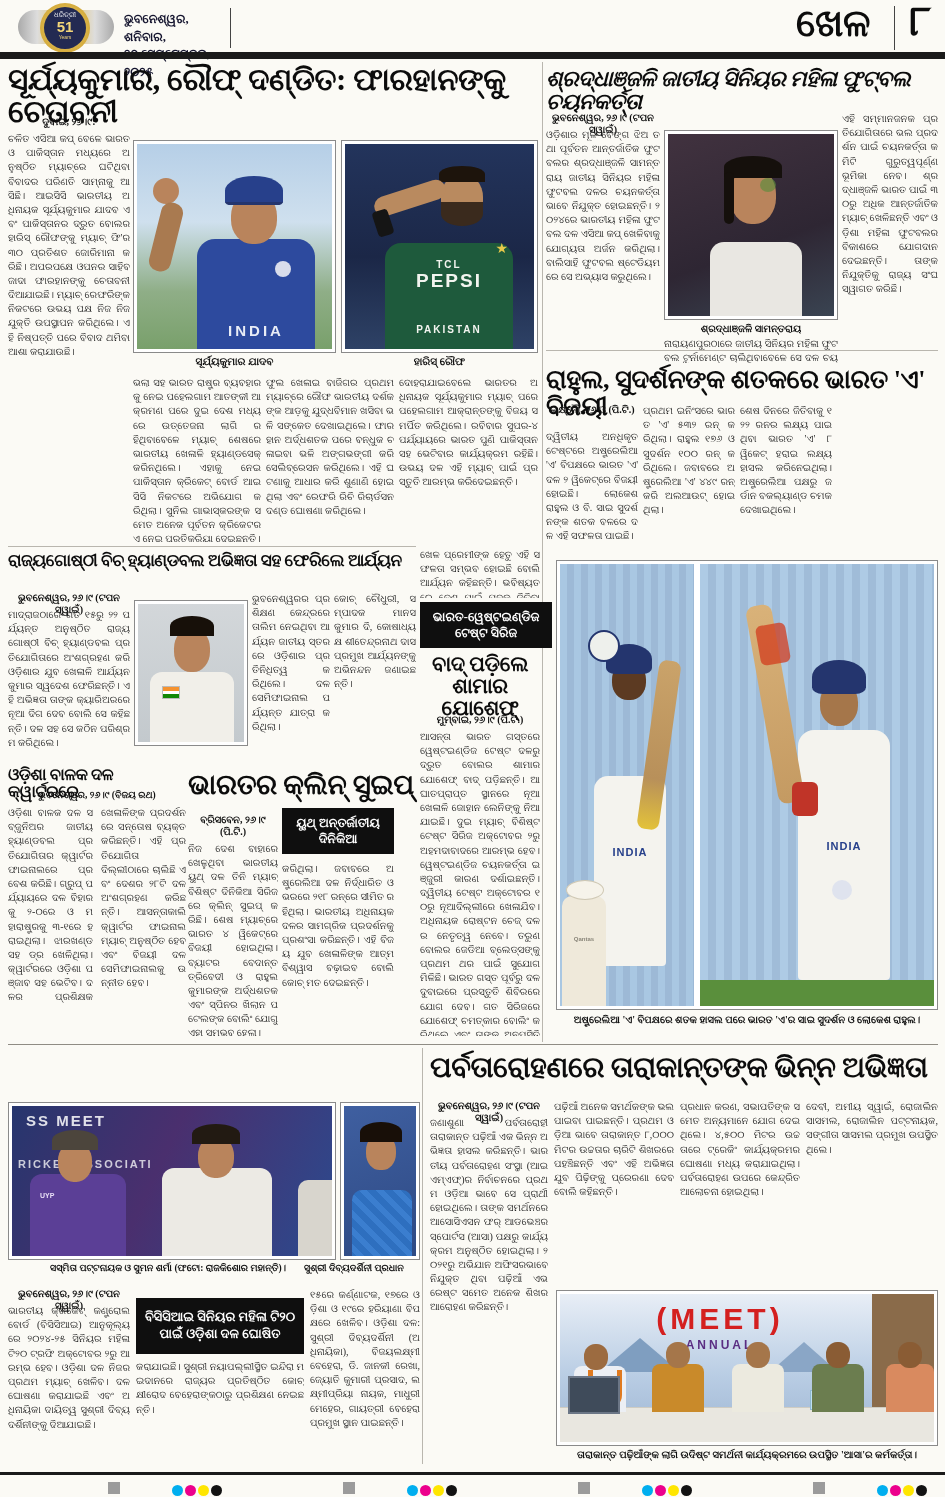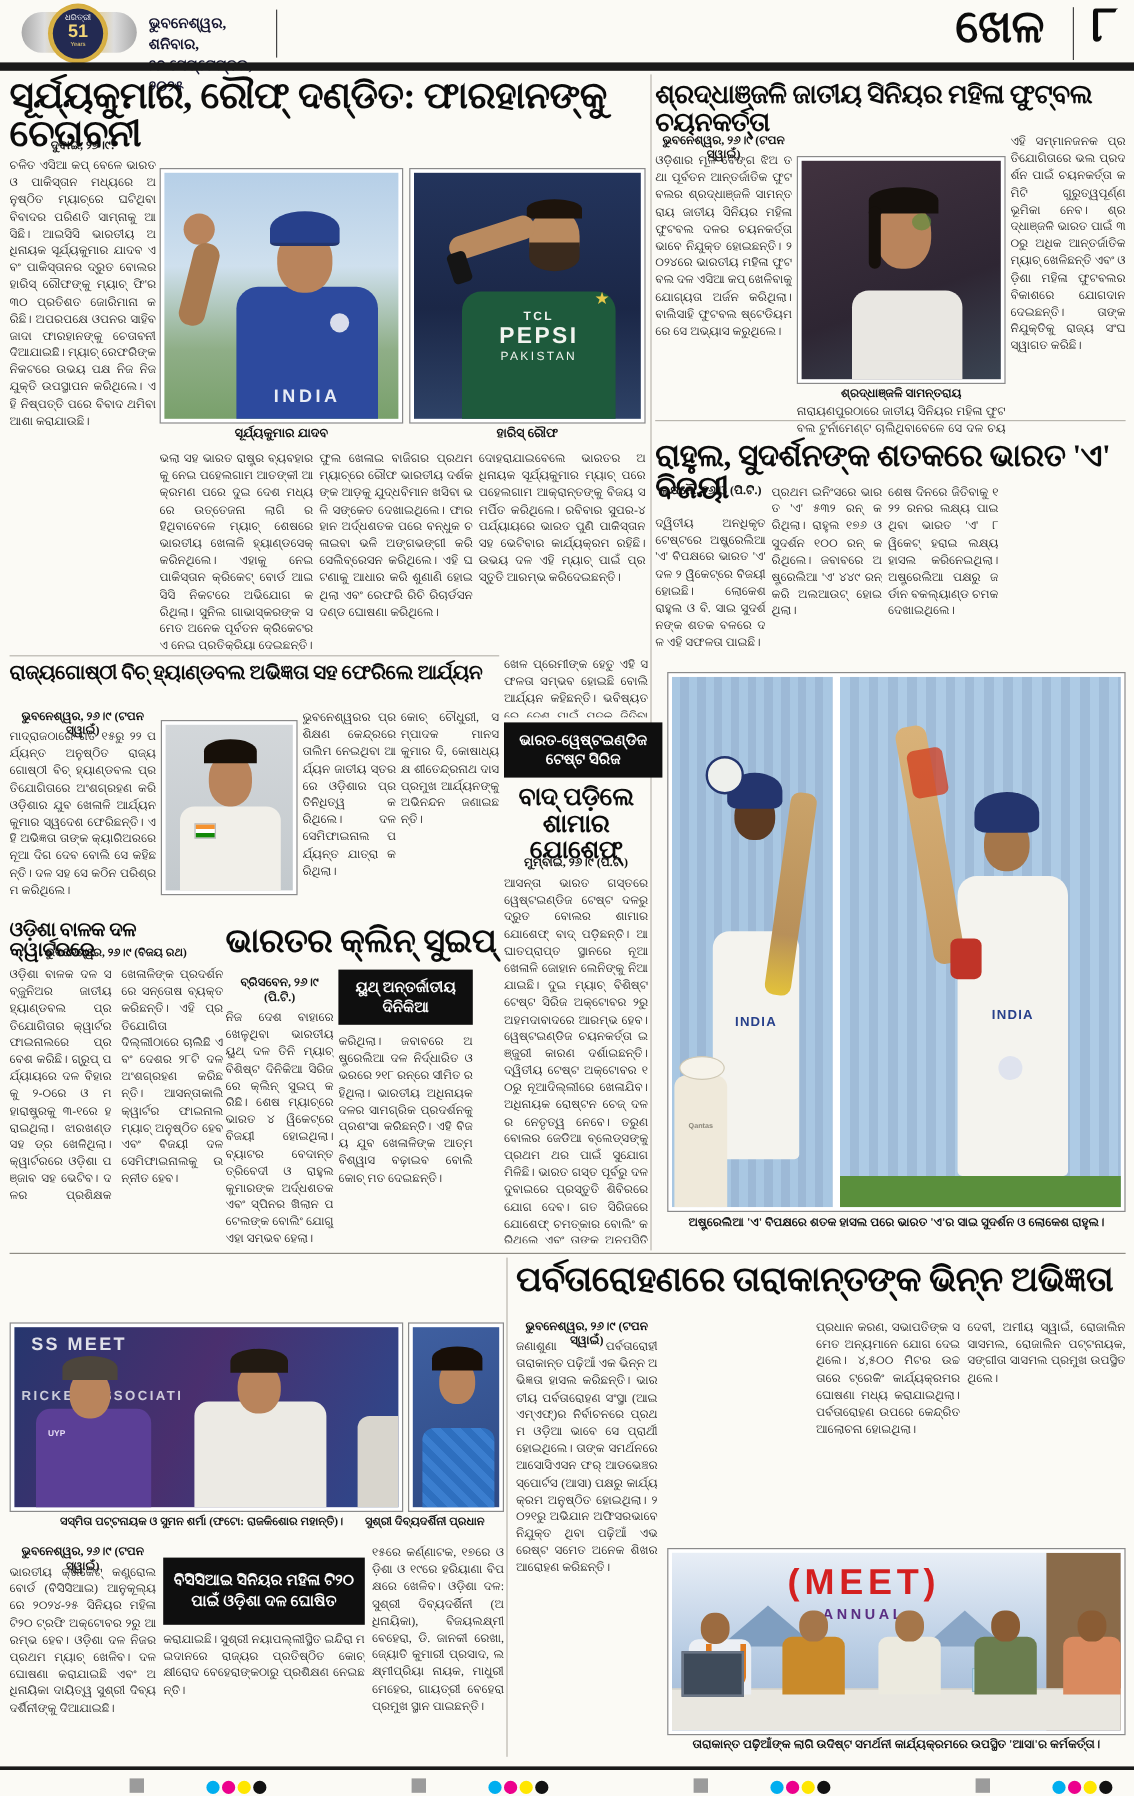--- a/index.html
+++ b/index.html
@@ -61,40 +61,40 @@
       <div class="abs" style="left:18px;top:58px;width:22px;height:70px;background:#a97a50;border-radius:10px;transform:rotate(14deg);"></div>
     </div>
   </div>
   <div class="abs cap" style="left:133px;top:356px;width:203px;">ସୂର୍ଯ୍ୟକୁମାର ଯାଦବ</div>
 
   <div class="abs frame" style="left:341px;top:140px;width:197px;height:213px;">
     <div class="ph" style="background:linear-gradient(180deg,#23345c 0%,#1b2747 55%,#2e4266 100%);">
       <div class="abs" style="left:40px;bottom:-6px;width:128px;height:112px;background:#1e5a3c;border-radius:16px 16px 0 0;text-align:center;color:#f2f4ef;font-family:'Liberation Sans',sans-serif;">
         <div style="font-size:10px;font-weight:bold;margin-top:16px;letter-spacing:2px;">TCL</div>
         <div style="font-size:19px;font-weight:bold;letter-spacing:2px;">PEPSI</div>
-        <div style="font-size:10px;font-weight:normal;letter-spacing:2px;">PAKISTAN</div>
+        <div style="font-size:10px;font-weight:bold;letter-spacing:2px;margin-top:32px;">PAKISTAN</div>
       </div>
       <div class="abs" style="right:26px;top:96px;color:#e6c84a;font-size:14px;">★</div>
       <div class="abs" style="left:96px;top:30px;width:42px;height:50px;border-radius:46%;background:#b98a5f;"></div>
       <div class="abs" style="left:96px;top:58px;width:42px;height:24px;border-radius:0 0 50% 50%;background:#3a2a1d;"></div>
       <div class="abs" style="left:94px;top:22px;width:46px;height:16px;border-radius:50% 50% 0 0;background:#1d140c;"></div>
       <div class="abs" style="left:28px;top:44px;width:74px;height:20px;background:#b98a5f;border-radius:10px;transform:rotate(-18deg);"></div>
       <div class="abs" style="left:30px;top:66px;width:16px;height:26px;background:#151515;border-radius:4px;transform:rotate(-18deg);"></div>
     </div>
   </div>
   <div class="abs cap" style="left:341px;top:356px;width:197px;">ହାରିସ୍ ରୌଫ</div>
 
   <div class="abs body" style="left:133px;top:376px;width:128px;height:166px;">ଭଲା ସହ ଭାରତ ରାଷ୍ଟ୍ର ବ୍ୟବହାରକୁ ନେଇ ପହେଲଗାମ ଆତଙ୍କୀ ଆକ୍ରମଣ ପରେ ଦୁଇ ଦେଶ ମଧ୍ୟରେ ଉତ୍ତେଜନା ଲାଗି ରହିଥିବାବେଳେ ମ୍ୟାଚ୍ ଶେଷରେ ଭାରତୀୟ ଖେଳାଳି ହ୍ୟାଣ୍ଡସେକ୍ କରିନଥିଲେ। ଏହାକୁ ନେଇ ପାକିସ୍ତାନ କ୍ରିକେଟ୍ ବୋର୍ଡ ଆଇସିସି ନିକଟରେ ଅଭିଯୋଗ କରିଥିଲା। ସୁନିଲ ଗାଭାସ୍କରଙ୍କ ସମେତ ଅନେକ ପୂର୍ବତନ କ୍ରିକେଟର ଏ ନେଇ ପ୍ରତିକ୍ରିୟା ଦେଇଛନ୍ତି।</div>
   <div class="abs body" style="left:266px;top:376px;width:128px;height:166px;">ଫୁଲ ଖେଳାଇ ବାଜିଗର ପ୍ରଥମ ମ୍ୟାଚ୍‌ରେ ରୌଫ ଭାରତୀୟ ଦର୍ଶକଙ୍କ ଆଡ଼କୁ ଯୁଦ୍ଧବିମାନ ଖସିବା ଭଳି ସଙ୍କେତ ଦେଖାଇଥିଲେ। ଫାରହାନ ଅର୍ଦ୍ଧଶତକ ପରେ ବନ୍ଧୁକ ଚଳାଇବା ଭଳି ଅଙ୍ଗଭଙ୍ଗୀ କରି ସେଲିବ୍ରେସନ କରିଥିଲେ। ଏହି ଘଟଣାକୁ ଆଧାର କରି ଶୁଣାଣି ହୋଇଥିଲା ଏବଂ ରେଫରି ରିଚି ରିଚାର୍ଡସନ ଦଣ୍ଡ ଘୋଷଣା କରିଥିଲେ।</div>
   <div class="abs body" style="left:399px;top:376px;width:139px;height:166px;">ଦୋହରାଯାଇବେଲେ ଭାରତର ଅଧିନାୟକ ସୂର୍ଯ୍ୟକୁମାର ମ୍ୟାଚ୍ ପରେ ପହେଲଗାମ ଆକ୍ରାନ୍ତଙ୍କୁ ବିଜୟ ସମର୍ପିତ କରିଥିଲେ। ରବିବାର ସୁପର-୪ ପର୍ଯ୍ୟାୟରେ ଭାରତ ପୁଣି ପାକିସ୍ତାନ ସହ ଭେଟିବାର କାର୍ଯ୍ୟକ୍ରମ ରହିଛି। ଉଭୟ ଦଳ ଏହି ମ୍ୟାଚ୍ ପାଇଁ ପ୍ରସ୍ତୁତି ଆରମ୍ଭ କରିଦେଇଛନ୍ତି।</div>
 
   <div class="abs rule-v" style="left:542px;top:62px;height:980px;"></div>
   <div class="abs rule-h" style="left:8px;top:546px;width:408px;"></div>
 
-  <div class="abs hl" style="left:546px;top:68px;width:392px;height:38px;font-size:22px;">ଶ୍ରଦ୍ଧାଞ୍ଜଳି ଜାତୀୟ ସିନିୟର ମହିଳା ଫୁଟ୍‌ବଲ ଚୟନକର୍ତ୍ତା</div>
+  <div class="abs hl" style="left:546px;top:68px;width:392px;height:38px;font-size:22px;font-style:italic;">ଶ୍ରଦ୍ଧାଞ୍ଜଳି ଜାତୀୟ ସିନିୟର ମହିଳା ଫୁଟ୍‌ବଲ ଚୟନକର୍ତ୍ତା</div>
   <div class="abs dl" style="left:546px;top:112px;width:114px;">ଭୁବନେଶ୍ୱର, ୨୬।୯ (ଟପନ ସ୍ୱାଇଁ)</div>
   <div class="abs body" style="left:546px;top:128px;width:114px;height:216px;">ଓଡ଼ିଶାର ମୂଳ ବେଙ୍ଗ ଝିଅ ତଥା ପୂର୍ବତନ ଆନ୍ତର୍ଜାତିକ ଫୁଟବଲର ଶ୍ରଦ୍ଧାଞ୍ଜଳି ସାମନ୍ତରାୟ ଜାତୀୟ ସିନିୟର ମହିଳା ଫୁଟବଲ ଦଳର ଚୟନକର୍ତ୍ତା ଭାବେ ନିଯୁକ୍ତ ହୋଇଛନ୍ତି। ୨୦୨୪ରେ ଭାରତୀୟ ମହିଳା ଫୁଟବଲ ଦଳ ଏସିଆ କପ୍ ଖେଳିବାକୁ ଯୋଗ୍ୟତା ଅର୍ଜନ କରିଥିଲା। ବାଲିସାହି ଫୁଟବଲ ଷ୍ଟେଡିୟମରେ ସେ ଅଭ୍ୟାସ କରୁଥିଲେ।</div>
 
   <div class="abs frame" style="left:664px;top:130px;width:174px;height:190px;">
     <div class="ph" style="background:linear-gradient(160deg,#41323f,#2e2633 60%,#3a4452);">
       <div class="abs" style="left:42px;bottom:-4px;width:92px;height:78px;background:#e9e7e2;border-radius:14px 14px 0 0;"></div>
       <div class="abs" style="left:62px;top:34px;width:46px;height:56px;border-radius:46%;background:#b9845c;"></div>
       <div class="abs" style="left:56px;top:22px;width:58px;height:22px;border-radius:50% 50% 0 0;background:#15100c;"></div>
       <div class="abs" style="left:56px;top:38px;width:10px;height:52px;border-radius:6px;background:#15100c;"></div>
       <div class="abs" style="left:92px;top:44px;width:16px;height:14px;border-radius:50%;background:rgba(90,140,60,.65);"></div>
@@ -208,20 +208,21 @@
   <div class="abs dl" style="left:8px;top:1288px;width:122px;">ଭୁବନେଶ୍ୱର, ୨୬।୯ (ଟପନ ସ୍ୱାଇଁ)</div>
   <div class="abs body" style="left:8px;top:1304px;width:122px;height:160px;">ଭାରତୀୟ କ୍ରିକେଟ୍ କଣ୍ଟ୍ରୋଲ ବୋର୍ଡ (ବିସିସିଆଇ) ଆନୁକୂଲ୍ୟରେ ୨୦୨୪-୨୫ ସିନିୟର ମହିଳା ଟି୨୦ ଟ୍ରଫି ଅକ୍ଟୋବର ୨ରୁ ଆରମ୍ଭ ହେବ। ଓଡ଼ିଶା ଦଳ ନିଜର ପ୍ରଥମ ମ୍ୟାଚ୍ ଖେଳିବ। ଦଳ ଘୋଷଣା କରାଯାଇଛି ଏବଂ ଅଧିନାୟିକା ଦାୟିତ୍ୱ ସୁଶ୍ରୀ ଦିବ୍ୟଦର୍ଶିନୀଙ୍କୁ ଦିଆଯାଇଛି।</div>
   <div class="abs box" style="left:136px;top:1298px;width:168px;height:56px;font-size:13px;">ବିସିସିଆଇ ସିନିୟର ମହିଳା ଟି୨୦ ପାଇଁ ଓଡ଼ିଶା ଦଳ ଘୋଷିତ</div>
   <div class="abs body" style="left:136px;top:1360px;width:168px;height:104px;">କରାଯାଇଛି। ସୁଶ୍ରୀ ନୟାପଲ୍ଲୀସ୍ଥିତ ଇନ୍ଦିରା ମଇଦାନରେ ରାଜ୍ୟର ପ୍ରତିଷ୍ଠିତ କୋଚ୍ କ୍ଷୀରୋଦ ବେହେରାଙ୍କଠାରୁ ପ୍ରଶିକ୍ଷଣ ନେଇଛନ୍ତି।</div>
   <div class="abs body" style="left:310px;top:1288px;width:110px;height:176px;">୧୫ରେ କର୍ଣ୍ଣାଟକ, ୧୭ରେ ଓଡ଼ିଶା ଓ ୧୯ରେ ହରିୟାଣା ବିପକ୍ଷରେ ଖେଳିବ। ଓଡ଼ିଶା ଦଳ: ସୁଶ୍ରୀ ଦିବ୍ୟଦର୍ଶିନୀ (ଅଧିନାୟିକା), ବିଜୟଲକ୍ଷ୍ମୀ ବେହେରା, ଡି. ଜାନକୀ ରେଖା, ଜ୍ୟୋତି କୁମାରୀ ପ୍ରସାଦ, ଲକ୍ଷ୍ମୀପ୍ରିୟା ନାୟକ, ମାଧୁରୀ ମେହେର, ଗାୟତ୍ରୀ ବେହେରା ପ୍ରମୁଖ ସ୍ଥାନ ପାଇଛନ୍ତି।</div>
 
   <div class="abs rule-v" style="left:422px;top:1048px;height:416px;"></div>
   <div class="abs hl" style="left:430px;top:1052px;width:508px;height:44px;font-size:29px;">ପର୍ବତାରୋହଣରେ ତାରାକାନ୍ତଙ୍କ ଭିନ୍ନ ଅଭିଜ୍ଞତା</div>
   <div class="abs dl" style="left:430px;top:1100px;width:118px;">ଭୁବନେଶ୍ୱର, ୨୬।୯ (ଟପନ ସ୍ୱାଇଁ)</div>
   <div class="abs body" style="left:430px;top:1116px;width:118px;height:344px;">ଜଣାଶୁଣା ପର୍ବତାରୋହୀ ତାରାକାନ୍ତ ପଢ଼ିଆଁ ଏକ ଭିନ୍ନ ଅଭିଜ୍ଞତା ହାସଲ କରିଛନ୍ତି। ଭାରତୀୟ ପର୍ବତାରୋହଣ ସଂସ୍ଥା (ଆଇଏମ୍ଏଫ୍)ର ନିର୍ବାଚନରେ ପ୍ରଥମ ଓଡ଼ିଆ ଭାବେ ସେ ପ୍ରାର୍ଥୀ ହୋଇଥିଲେ। ତାଙ୍କ ସମର୍ଥନରେ ଆସୋସିଏସନ ଫର୍ ଆଡଭେଞ୍ଚର ସ୍ପୋର୍ଟସ (ଆସା) ପକ୍ଷରୁ କାର୍ଯ୍ୟକ୍ରମ ଅନୁଷ୍ଠିତ ହୋଇଥିଲା। ୨୦୨୧ରୁ ଅଭିଯାନ ଅଫିସରଭାବେ ନିଯୁକ୍ତ ଥିବା ପଢ଼ିଆଁ ଏଭରେଷ୍ଟ ସମେତ ଅନେକ ଶିଖର ଆରୋହଣ କରିଛନ୍ତି।</div>
+  <div class="abs body" style="left:554px;top:1100px;width:120px;height:184px;">ପଢ଼ିଆଁ ଅନେକ ସମର୍ଥକଙ୍କ ଭଲପାଇବା ପାଇଛନ୍ତି। ପ୍ରଥମ ଓଡ଼ିଆ ଭାବେ ତାରାକାନ୍ତ ୮,୦୦୦ ମିଟର ଉଚ୍ଚତାର ଚାରିଟି ଶିଖରରେ ପହଞ୍ଚିଛନ୍ତି ଏବଂ ଏହି ଅଭିଜ୍ଞତା ଯୁବ ପିଢ଼ିଙ୍କୁ ପ୍ରେରଣା ଦେବ ବୋଲି କହିଛନ୍ତି।</div>
   <div class="abs body" style="left:680px;top:1100px;width:120px;height:184px;">ପ୍ରଧାନ କରଣ, ସଭାପତିଙ୍କ ସମେତ ଅନ୍ୟମାନେ ଯୋଗ ଦେଇଥିଲେ। ୪,୫୦୦ ମିଟର ଉଚ୍ଚତାରେ ଟ୍ରେକିଂ କାର୍ଯ୍ୟକ୍ରମର ଘୋଷଣା ମଧ୍ୟ କରାଯାଇଥିଲା। ପର୍ବତାରୋହଣ ଉପରେ କେନ୍ଦ୍ରିତ ଆଲୋଚନା ହୋଇଥିଲା।</div>
   <div class="abs body" style="left:806px;top:1100px;width:132px;height:184px;">ଦେବୀ, ଅମୀୟ ସ୍ୱାଇଁ, ରୋଜାଲିନ ସାସମଲ, ରୋଜାଲିନ ପଟ୍ଟନାୟକ, ସଙ୍ଗୀତା ସାସମଲ ପ୍ରମୁଖ ଉପସ୍ଥିତ ଥିଲେ।</div>
 
   <div class="abs frame" style="left:556px;top:1290px;width:382px;height:156px;">
     <div class="ph" style="background:linear-gradient(180deg,#e8eef6,#b9cde4 55%,#9db5d2);">
       <div class="abs" style="right:0;top:0;width:62px;height:100%;background:#8a6b4a;"></div>
       <div class="abs" style="left:40px;top:44px;width:0;height:0;border-left:40px solid transparent;border-right:40px solid transparent;border-bottom:34px solid #7f9ec0;"></div>
       <div class="abs" style="left:210px;top:48px;width:0;height:0;border-left:34px solid transparent;border-right:34px solid transparent;border-bottom:30px solid #8aa6c6;"></div>
       <div class="ovl" style="left:0;width:320px;top:8px;text-align:center;color:#d42020;font-size:30px;letter-spacing:4px;">(MEET)</div>
       <div class="ovl" style="left:0;width:320px;top:44px;text-align:center;color:#5a2d82;font-size:12px;letter-spacing:3px;">ANNUAL</div>

